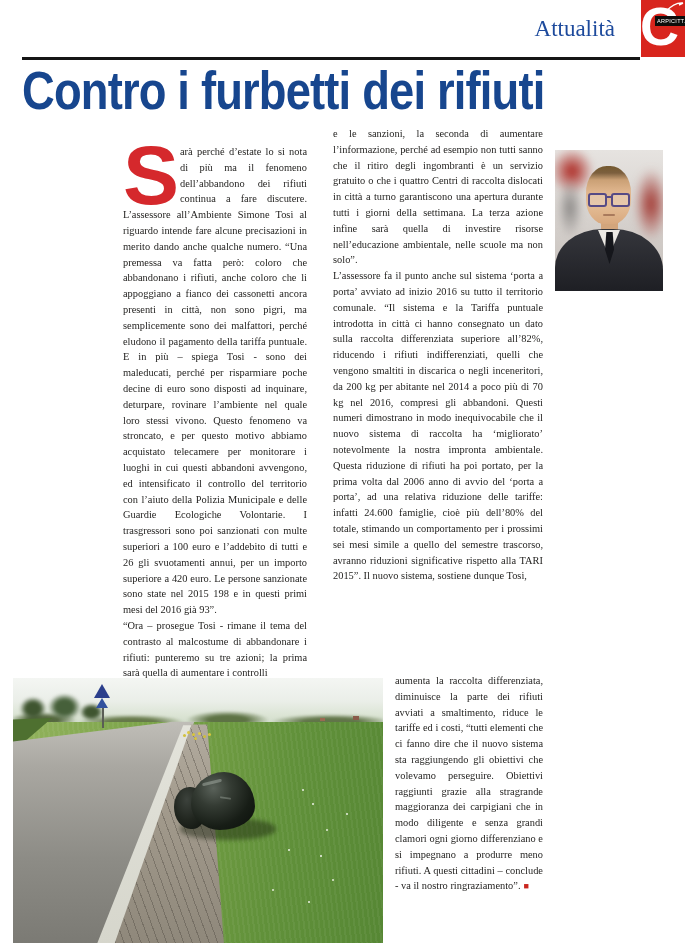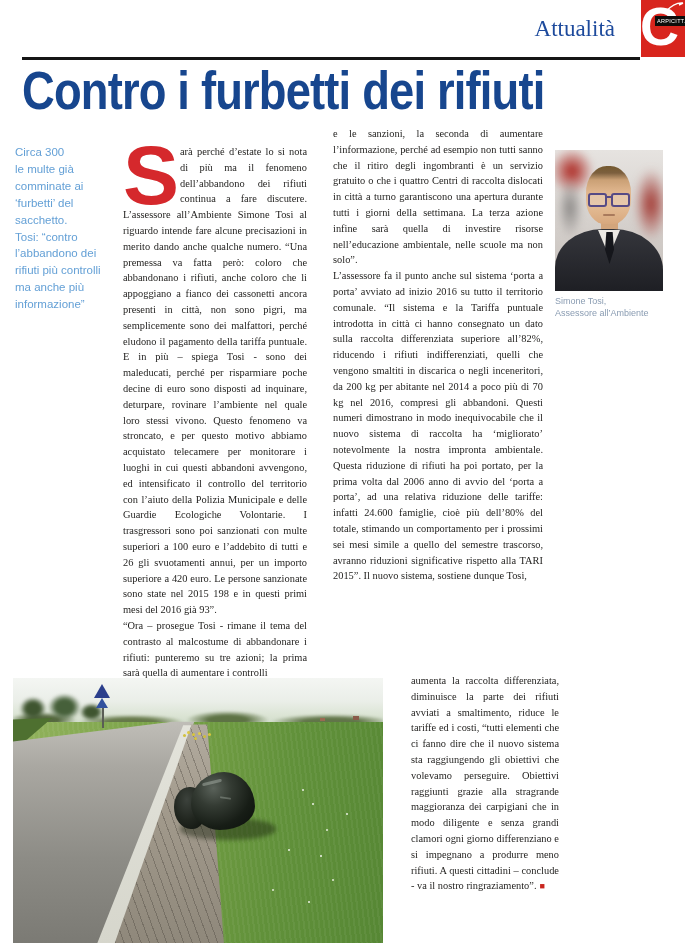--- a/index.html
+++ b/index.html
@@ -25,21 +25,21 @@
   .pull-quote { position:absolute; left:15px; top:144px; width:104px;
                 font-family:"Liberation Sans",sans-serif; font-size:11.5px; line-height:16.9px;
                 color:#64a0d6; white-space:pre-line; }
 
   
   .body-col { position:absolute; font-size:10.4px; line-height:15.8px; text-align:justify;
               color:#1f1e1c; }
   .body-col .txt { white-space:pre-line;font-family:Liberation Serif, serif; }
   .col1 { left:123px; top:144px; width:184px; }
   .col2 { left:333px; top:126px; width:210px; }
-  .col2b { left:395px; top:673px; width:148px;margin-left:16px; }
+  .col2b { left:395px; top:673px; width:148px; }
   .dropcap { float:left; width:52px; height:62px; margin:1px 5px 0 0;
              font-family:"Liberation Sans",sans-serif; font-weight:bold; font-size:84px;
              line-height:60px; color:#d5282c; }
   .endmark { color:#c9261f; font-size:9px; margin-left:3px; }
 
   
   .tosi-photo { position:absolute; left:555px; top:150px; width:108px; height:141px; overflow:hidden;
                 background:linear-gradient(180deg,#e6e3e0 0%,#d4cfcb 55%,#c3bdb9 100%); }
   .tosi-photo div { position:absolute; }
   .t-red1 { left:-12px; top:-10px; width:58px; height:62px;
@@ -138,30 +138,20 @@
     <span class="logo-tag">ARPICITTÀ</span>
     <svg class="logo-swoosh" width="22" height="14" viewBox="0 0 22 14">
       <path d="M2,12 Q12,2 20,3 M16,5 L20,3" stroke="#ffffff" stroke-width="1.4" fill="none"></path>
     </svg>
   </div>
 
   <div class="rule"></div>
 
   <h1 class="headline">Contro i furbetti dei rifiuti</h1>
 
-  <aside class="pull-quote">Circa 300
-le multe già
-comminate ai
-‘furbetti’ del
-sacchetto.
-Tosi: “contro
-l’abbandono dei
-rifiuti più controlli
-ma anche più
-informazione”</aside>
 
   <div class="body-col col1">
     <span class="dropcap">S</span><span class="txt">arà perché d’estate lo si nota di più ma il fenomeno dell’abbandono dei rifiuti continua a fare discutere. L’assessore all’Ambiente Simone Tosi al riguardo intende fare alcune precisazioni in merito dando anche qualche numero. “Una premessa va fatta però: coloro che abbandonano i rifiuti, anche coloro che li appoggiano a fianco dei cassonetti ancora presenti in città, non sono pigri, ma semplicemente sono dei malfattori, perché eludono il pagamento della tariffa puntuale. E in più – spiega Tosi - sono dei maleducati, perché per risparmiare poche decine di euro sono disposti ad inquinare, deturpare, rovinare l’ambiente nel quale loro stessi vivono. Questo fenomeno va stroncato, e per questo motivo abbiamo acquistato telecamere per monitorare i luoghi in cui questi abbandoni avvengono, ed intensificato il controllo del territorio con l’aiuto della Polizia Municipale e delle Guardie Ecologiche Volontarie. I trasgressori sono poi sanzionati con multe superiori a 100 euro e l’addebito di tutti e 26 gli svuotamenti annui, per un importo superiore a 420 euro. Le persone sanzionate sono state nel 2015 198 e in questi primi mesi del 2016 già 93”.
 “Ora – prosegue Tosi - rimane il tema del contrasto al malcostume di abbandonare i rifiuti: punteremo su tre azioni; la prima sarà quella di aumentare i controlli</span>
   </div>
 
   <div class="body-col col2">
     <span class="txt">e le sanzioni, la seconda di aumentare l’informazione, perché ad esempio non tutti sanno che il ritiro degli ingombranti è un servizio gratuito o che i quattro Centri di raccolta dislocati in città a turno garantiscono una apertura durante tutti i giorni della settimana. La terza azione infine sarà quella di investire risorse nell’educazione ambientale, nelle scuole ma non solo”.
 L’assessore fa il punto anche sul sistema ‘porta a porta’ avviato ad inizio 2016 su tutto il territorio comunale. “Il sistema e la Tariffa puntuale introdotta in città ci hanno consegnato  un dato sulla raccolta differenziata superiore all’82%, riducendo i rifiuti indifferenziati, quelli che vengono smaltiti in discarica o negli inceneritori, da 200 kg per abitante nel 2014 a poco più di 70 kg nel 2016, compresi gli abbandoni. Questi numeri dimostrano in modo inequivocabile che il nuovo sistema di raccolta ha ‘migliorato’ notevolmente la nostra impronta ambientale. Questa riduzione di rifiuti ha poi portato, per la prima volta dal 2006 anno di avvio del ‘porta a porta’, ad una relativa riduzione delle tariffe: infatti 24.600 famiglie, cioè più dell’80% del totale, stimando un comportamento  per i prossimi sei mesi simile a quello del semestre trascorso, avranno riduzioni significative rispetto alla TARI 2015”. Il nuovo sistema, sostiene dunque Tosi,</span>
   </div>
@@ -173,22 +163,20 @@
     <div class="t-neck"></div>
     <div class="t-suit"></div>
     <div class="t-shirt"></div>
     <div class="t-tie"></div>
     <div class="t-head"></div>
     <div class="t-lens t-lens1"></div>
     <div class="t-lens t-lens2"></div>
     <div class="t-bridge"></div>
     <div class="t-mouth"></div>
   </div>
-  <div class="tosi-caption">Simone Tosi,
-Assessore all’Ambiente</div>
 
   <div class="body-col col2b">
     <span class="txt">aumenta la raccolta differenziata, diminuisce la parte dei rifiuti avviati a smaltimento, riduce le tariffe ed i costi, “tutti elementi che ci fanno dire che il nuovo sistema sta raggiungendo gli obiettivi che volevamo perseguire.  Obiettivi raggiunti grazie alla stragrande maggioranza dei carpigiani che in modo diligente e senza grandi clamori ogni giorno differenziano e si impegnano a produrre meno rifiuti. A questi cittadini – conclude - va il nostro ringraziamento”.</span><span class="endmark">■</span>
   </div>
 
   <div class="road-photo">
     <div class="r-sky"></div>
     <div class="r-treeline"></div>
     <div class="r-trees-left"></div>
     <div class="r-house1"></div>

